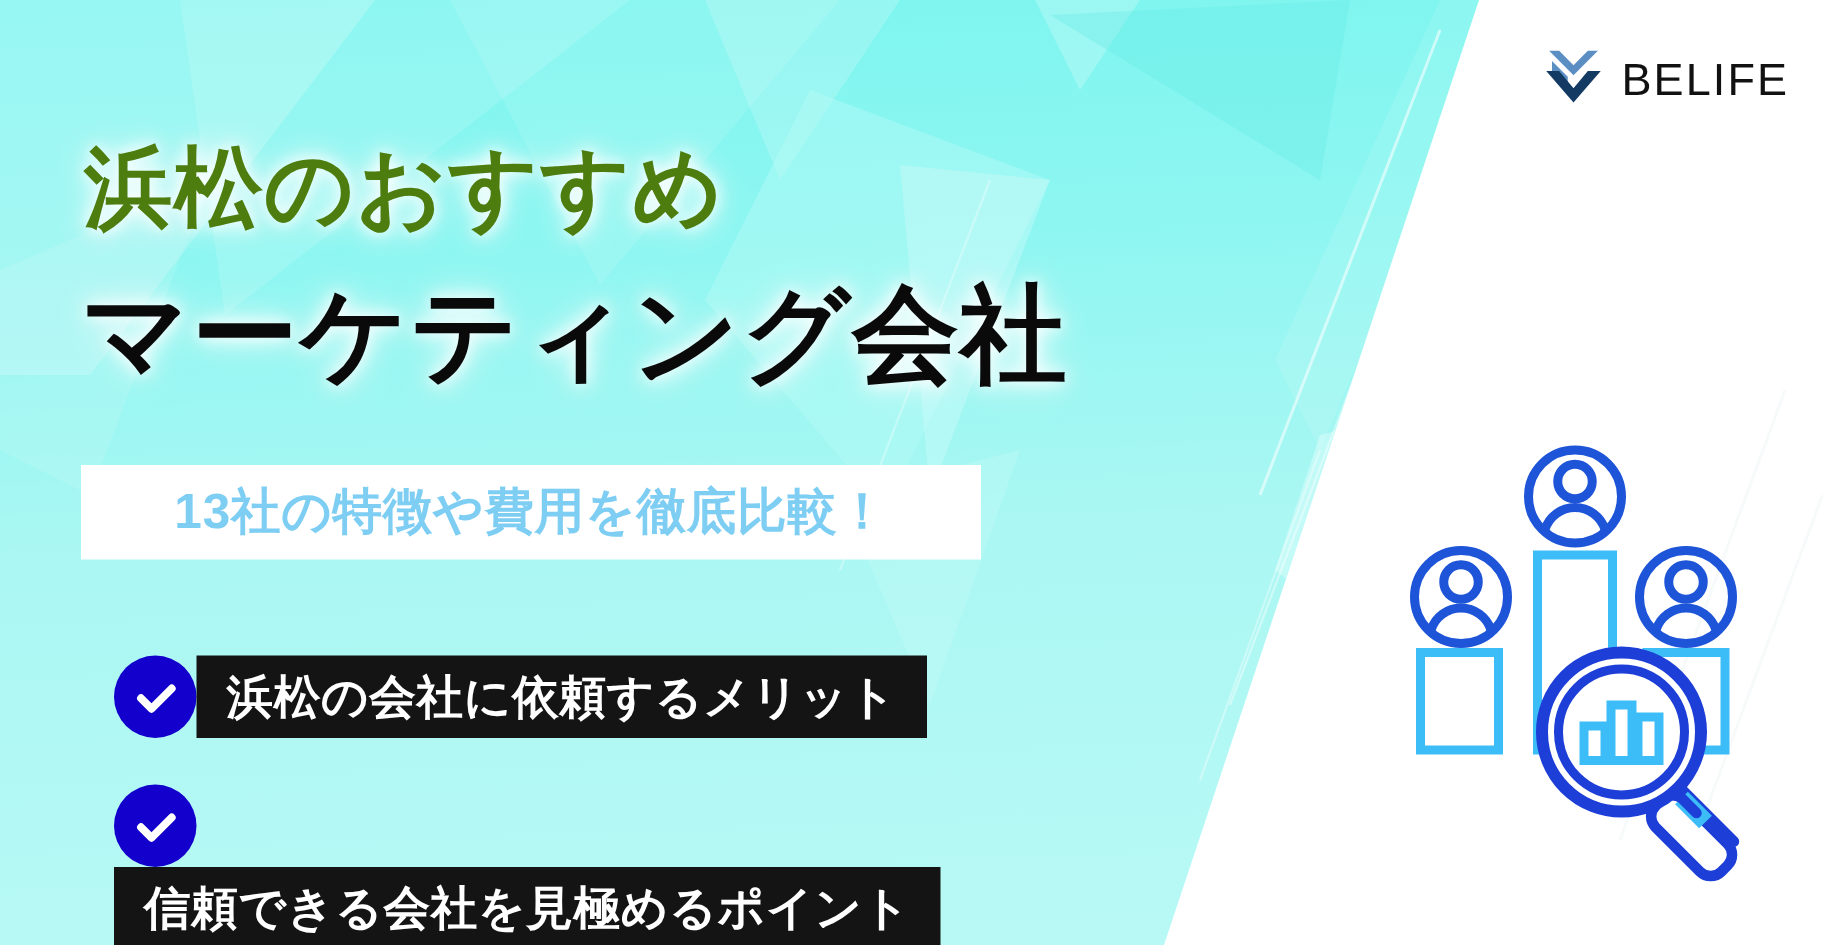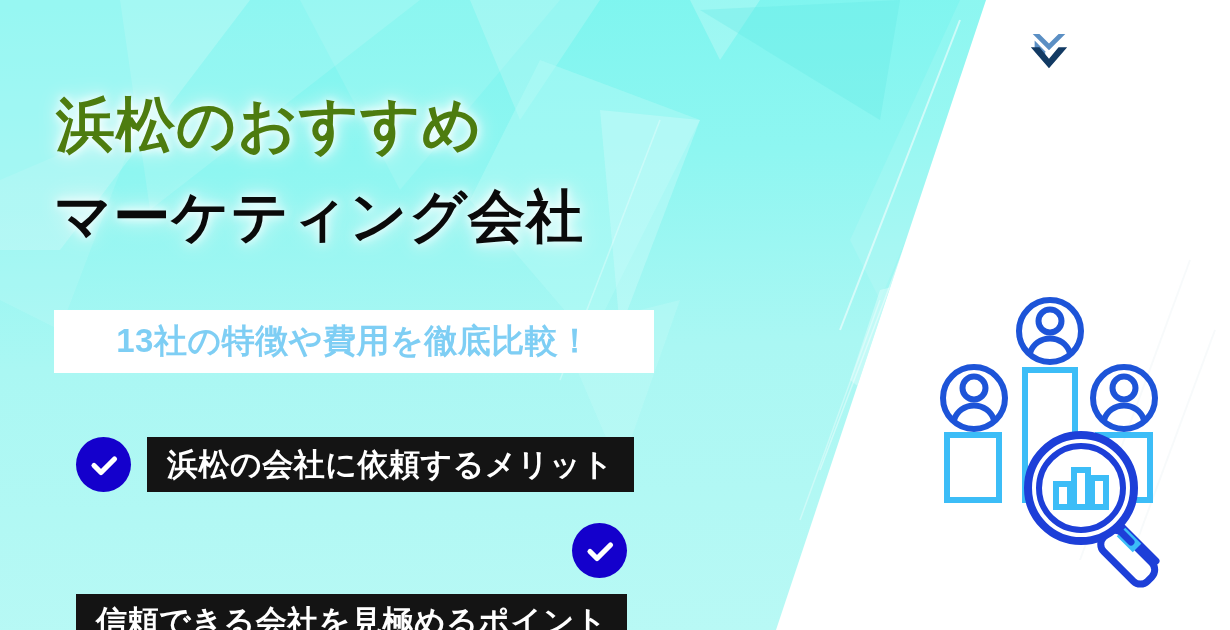--- a/index.html
+++ b/index.html
@@ -63,21 +63,21 @@
     white-space: nowrap;
     text-shadow:
       0 0 9px rgba(255,255,255,0.95),
       0 0 16px rgba(255,255,255,0.85),
       0 0 24px rgba(255,255,255,0.6);
   }
   .title-2 {
     position: absolute;
     left: 54px;
     top: 186px;
-    font-size: 57px;
+    font-size: 71px;
     font-weight: 700;
     color: #0a0a0a;
     letter-spacing: 1px;
     line-height: 1.08;
     white-space: nowrap;
     text-shadow:
       0 0 10px rgba(255,255,255,0.95),
       0 0 18px rgba(255,255,255,0.85),
       0 0 28px rgba(255,255,255,0.6);
   }
@@ -97,22 +97,21 @@
     font-size: 33px;
     font-weight: 700;
     color: #7ecef4;
     letter-spacing: 0.5px;
     white-space: nowrap;
   }
   
   .bullet-row {
     position: absolute;
     display: flex;
-    align-items: flex-end;
-    gap: 16px;
+    align-items: flex-start;
   }
   .bullet-1 { left: 76px; top: 437px; }
   .bullet-2 { left: 76px; top: 523px; flex-direction: column; }
   .check-circle {
     width: 55px;
     height: 55px;
     border-radius: 50%;
     background: #1400cc;
     display: flex;
     align-items: center;
@@ -187,20 +186,21 @@
       <line x1="1215" y1="330" x2="1130" y2="560" stroke="#f2f6f8" stroke-width="2"></line>
     </g>
   </svg>
 
   <div class="logo">
     <svg class="logo-mark" viewBox="0 0 42 46">
       <path d="M4 2 L21 19 L38 2 L31 2 L21 12 L11 2 Z" fill="#5b8fc4"></path>
       <path d="M6 9 L6 16 L17 27 L17 20 Z" fill="#5b8fc4"></path>
       <path d="M2 16 L21 38 L40 16 L31 16 L21 28 L11 16 Z" fill="#123a63"></path>
     </svg>
+    <span class="logo-text">BELIFE</span>
   </div>
 
   <div class="title-1">浜松のおすすめ</div>
   <div class="title-2">マーケティング会社</div>
 
   <div class="subtitle-bar">
     <span class="subtitle-text">13社の特徴や費用を徹底比較！</span>
   </div>
 
   <div class="bullet-row bullet-1">

